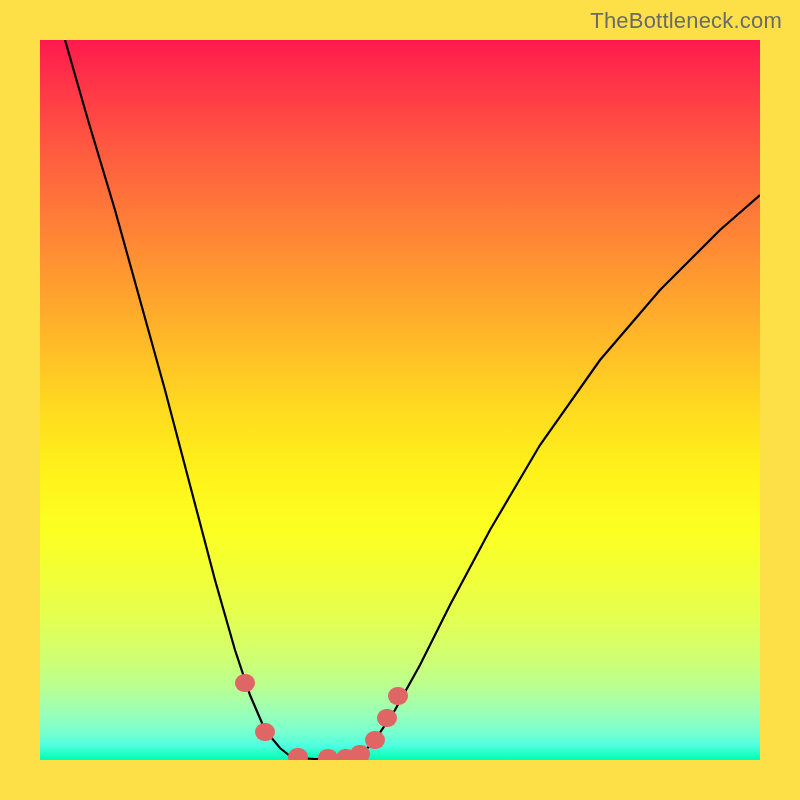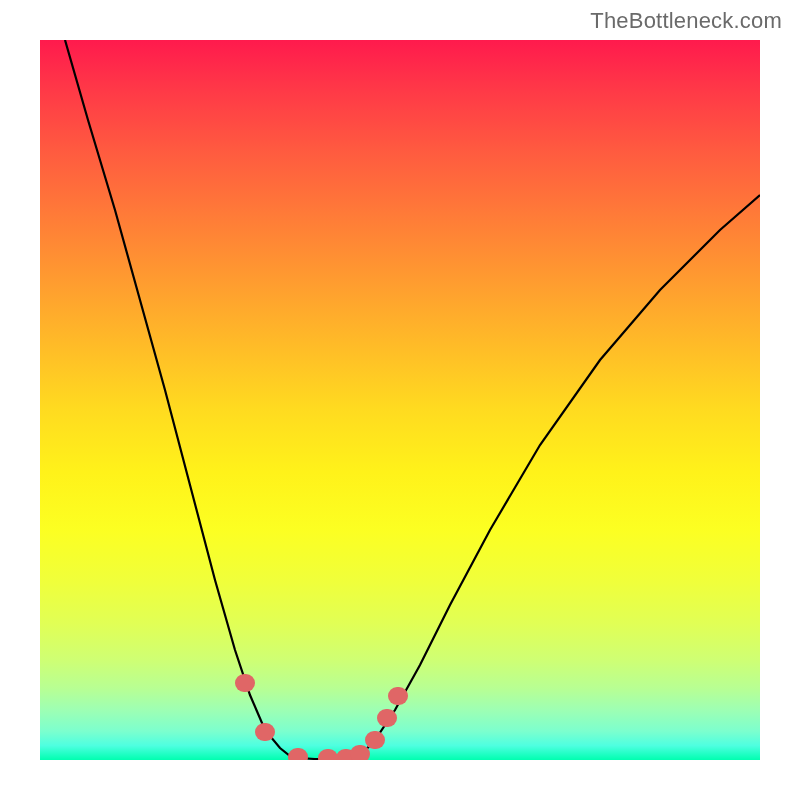--- a/index.html
+++ b/index.html
@@ -10,21 +10,21 @@
     background: #000;
     font-family: Arial, Helvetica, sans-serif;
     overflow: hidden;
   }
   .frame {
     position: absolute;
     left: 0;
     top: 0;
     width: 800px;
     height: 800px;
-    background: #ffffff;
+    background: #fde047;
   }
   .plot {
     position: absolute;
     left: 40px;
     top: 40px;
     width: 720px;
     height: 720px;
     background: linear-gradient(to bottom,
       #ff1a4d 0%,
       #ff3947 7%,

